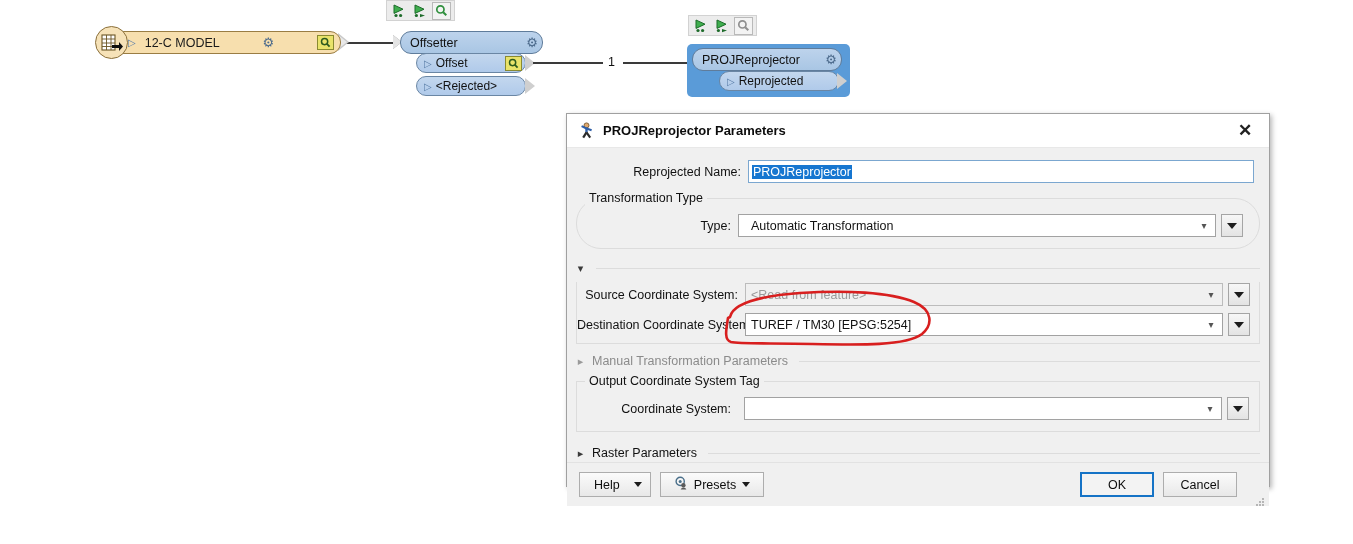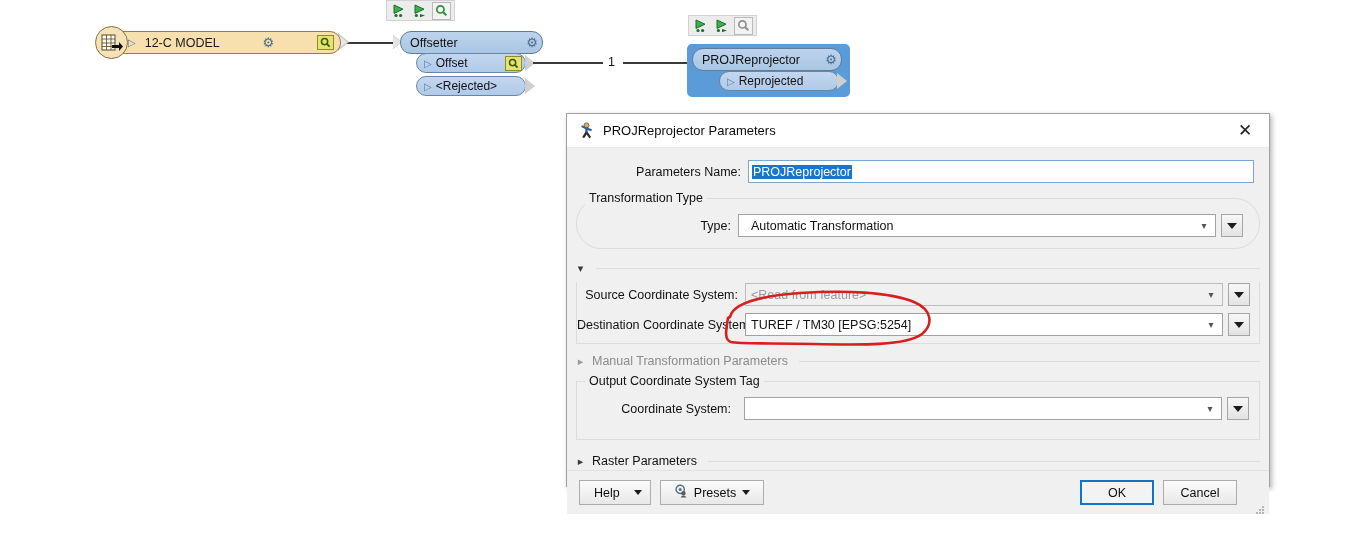--- a/index.html
+++ b/index.html
@@ -82,21 +82,21 @@
 
   
   #dialog {
     position:absolute; left:566px; top:113px; width:704px; height:374px;
     background:#f0f0f0; border:1px solid #a0a0a0;
     box-shadow: 2px 2px 5px rgba(0,0,0,0.28);
     display:flex; flex-direction:column;
   }
   .titlebar {
     height:34px; background:#ffffff; display:flex; align-items:center;
-    padding:0 2px 0 11px; border-bottom:1px solid #e8e8e8; flex:0 0 34px;
+    padding:0 2px 0 11px; border-bottom:1px solid #e8e8e8; flex:0 0 34px;font-weight:bold;
   }
   .title-icon { width:17px;height:17px; margin-right:8px; flex:0 0 auto; }
   .title-text { font-size:13px; color:#0c0c0c; }
   .close-btn {
     margin-left:auto; width:44px; height:33px; display:flex;
     align-items:center; justify-content:center; font-size:17px; color:#222;
     font-family:"Liberation Sans", sans-serif;
   }
   .dlg-body { position:relative; flex:1; padding:9px 9px 0 9px; }
   .row { display:flex; align-items:center; height:25px; }
@@ -295,21 +295,21 @@
           <path d="M8.5 10.3 L12.2 15.6" stroke="#2b2b2b" stroke-width="2.2"></path>
         </svg>
       </span>
       <span class="title-text">PROJReprojector Parameters</span>
       <span class="close-btn">✕</span>
     </div>
 
     <div class="dlg-body">
 
       <div class="row" style="margin-top:2px;">
-        <span class="lbl" style="width:165px; margin-right:7px;">Parameters Name:</span>
+        <span class="lbl" style="width:165px; margin-right:7px;">Reprojected Name:</span>
         <span class="tf" style="width:506px;">
           <span class="sel-text">PROJReprojector</span>
         </span>
       </div>
 
       <div class="grpbox" style="margin-top:14px; height:51px;border-radius:25px;">
         <span class="grp-title">Transformation Type</span>
         <div class="row" style="margin-top:14px;">
           <span class="lbl" style="width:154px; margin-right:7px;">Type:</span>
           <span class="combo" style="width:478px;padding-left:12px;">
@@ -349,21 +349,21 @@
           </span>
         </div>
       </div>
 
       <div class="section-head disabled" style="margin-top:8px;">
         <span class="sec-chev disabled">▸</span>
         <span>Manual Transformation Parameters</span>
         <span class="sec-rule"></span>
       </div>
 
-      <div class="grpbox" style="margin-top:11px; height:59px;">
+      <div class="grpbox" style="margin-top:11px; height:51px;">
         <span class="grp-title">Output Coordinate System Tag</span>
         <div class="row" style="margin-top:14px;">
           <span class="lbl" style="width:154px; margin-right:13px;">Coordinate System:</span>
           <span class="combo" style="width:478px;">
             <span></span>
             <span class="chev">▾</span>
           </span>
           <span class="dropbtn">
             <span class="tri-down"></span>
           </span>

